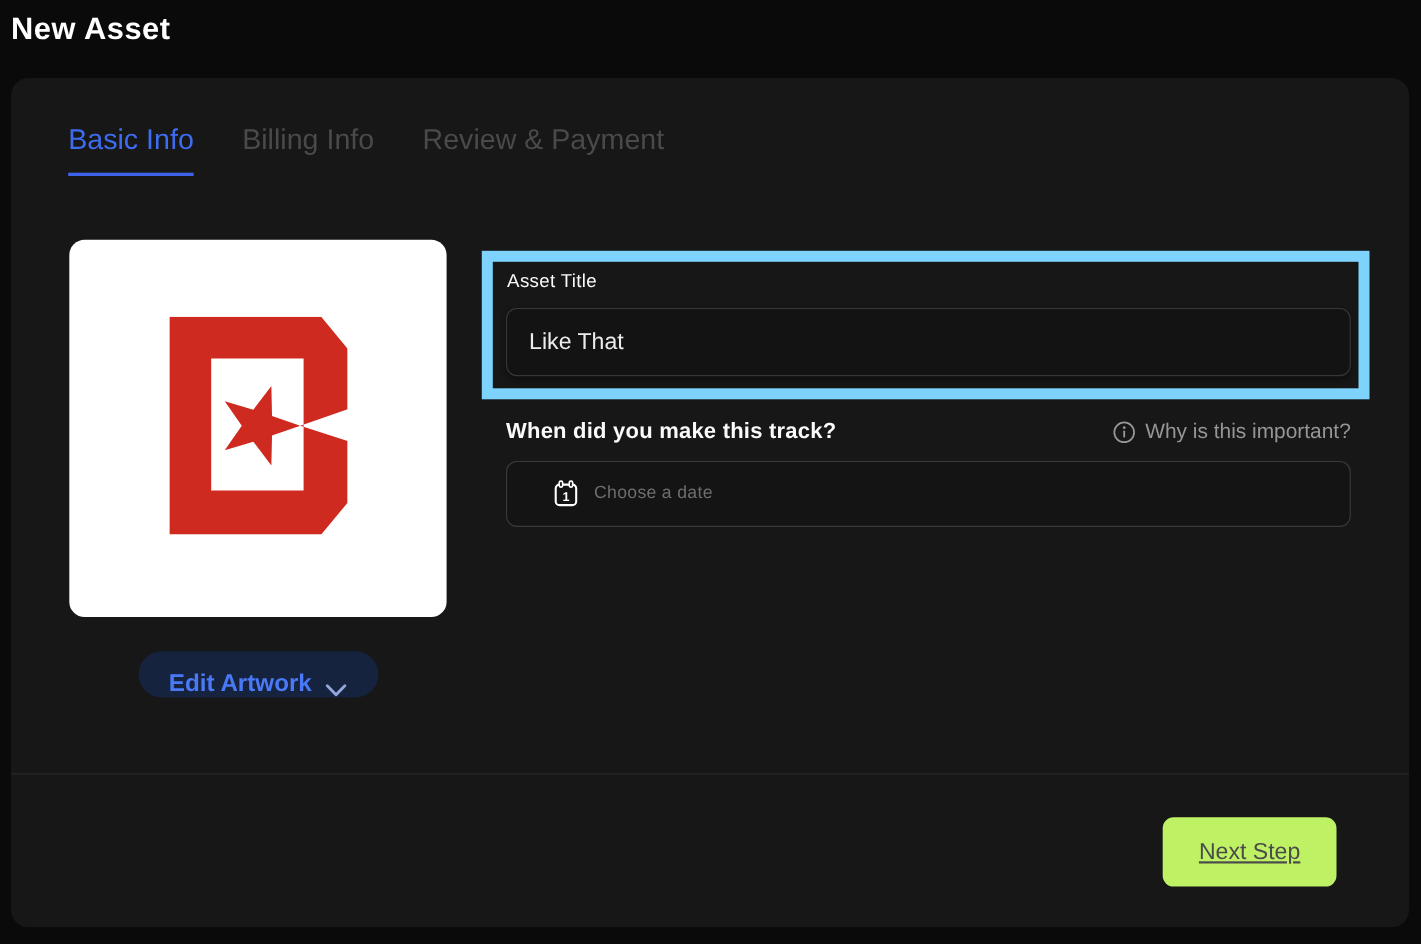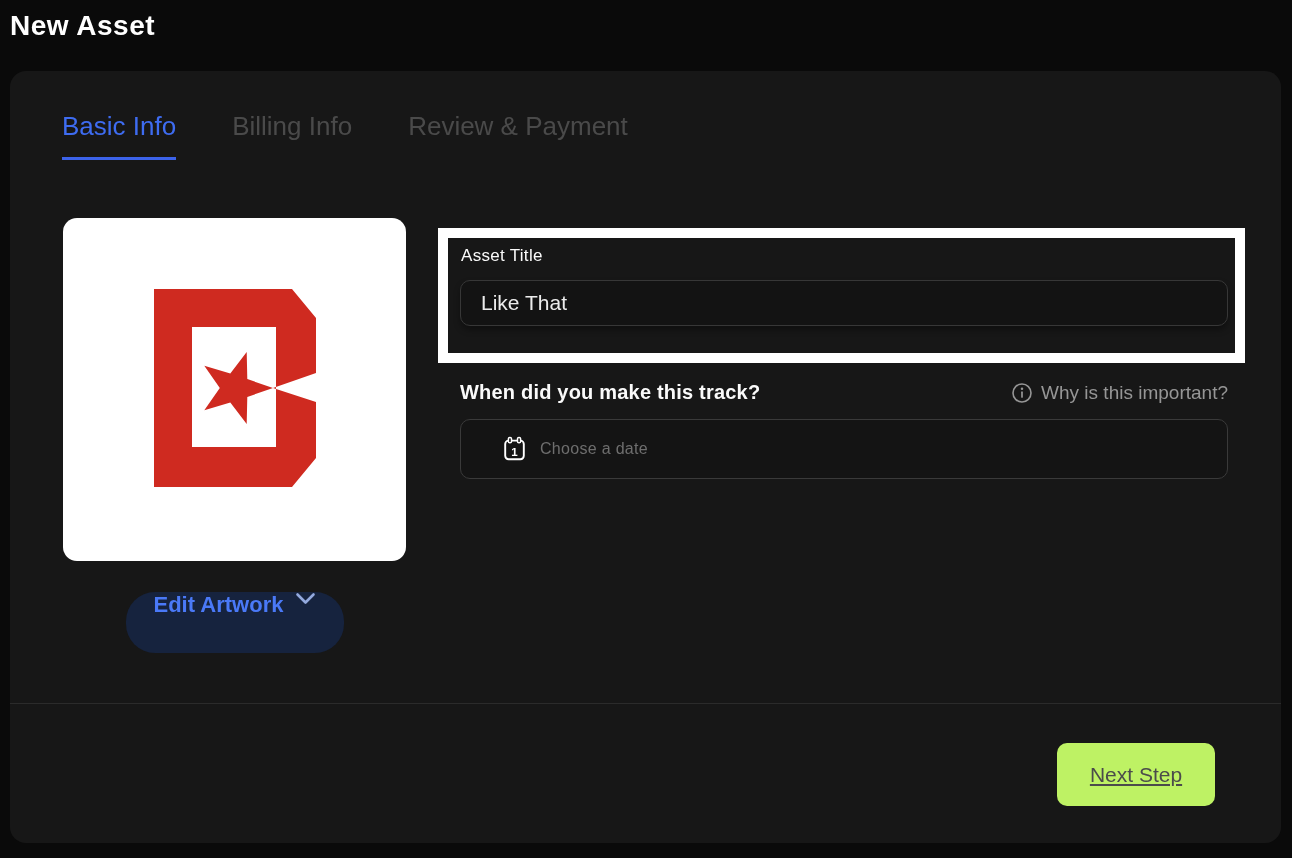--- a/index.html
+++ b/index.html
@@ -18,59 +18,59 @@
 
   .card {
     position: absolute; left: 10px; top: 71px;
     width: 1271px; height: 772px;
     background: #171717; border-radius: 16px;
   }
 
   
   .tabs {
     position: absolute; left: 52px; top: 41px;
-    display: flex; gap: 56px;
+    display: flex; gap: 44px;
   }
   .tab {
     font-size: 26px; color: #4a4a4a; line-height: 28px;
     padding-bottom: 17px; border-bottom: 3px solid transparent;
     cursor: pointer; white-space: nowrap;
   }
   .tab.active { color: #3e6cf1; font-weight: 500; border-bottom-color: #3c63ea; }
 
   
   .artwork {
     position: absolute; left: 53px; top: 147px;
     width: 343px; height: 343px;
     background: #ffffff; border-radius: 14px;
     display: flex; align-items: center; justify-content: center;
   }
   .edit-artwork-btn {
     position: absolute; left: 116px; top: 521px;
-    width: 218px; height: 61px; border: none; border-radius: 29px;
+    width: 218px; height: 42px; border: none; border-radius: 29px;
     background: #16233e; color: #4a79f7;
     font-family: "Liberation Sans", sans-serif;
     font-size: 22px; font-weight: 600;
-    display: flex; align-items: flex-start; justify-content: center; gap: 12px;
+    display: flex; align-items: flex-end; justify-content: center; gap: 12px;
     cursor: pointer;
   }
 
   
   .highlight-box {
     position: absolute; left: 428px; top: 157px;
     width: 807px; height: 135px;
-    border: 10px solid #ffffff;
+    border: 10px solid #7dd3fc;
   }
   .field-label {
     position: absolute; left: 13px; top: 8px;
     color: #fafafa; font-size: 17px; font-weight: 500; letter-spacing: 0.3px;
   }
   .text-input {
     position: absolute; left: 12px; top: 42px;
-    width: 768px; height: 46px;
+    width: 768px; height: 62px;
     background: #131313; border: 1px solid #373737; border-radius: 10px;
     box-shadow: 0 4px 6px rgba(0,0,0,0.35);
     color: #ececec; font-size: 21px; padding: 0 20px;
     font-family: "Liberation Sans", sans-serif;
   }
 
   
   .date-label-row {
     position: absolute; left: 450px; right: 53px; top: 310px;
     display: flex; align-items: center; justify-content: space-between;

